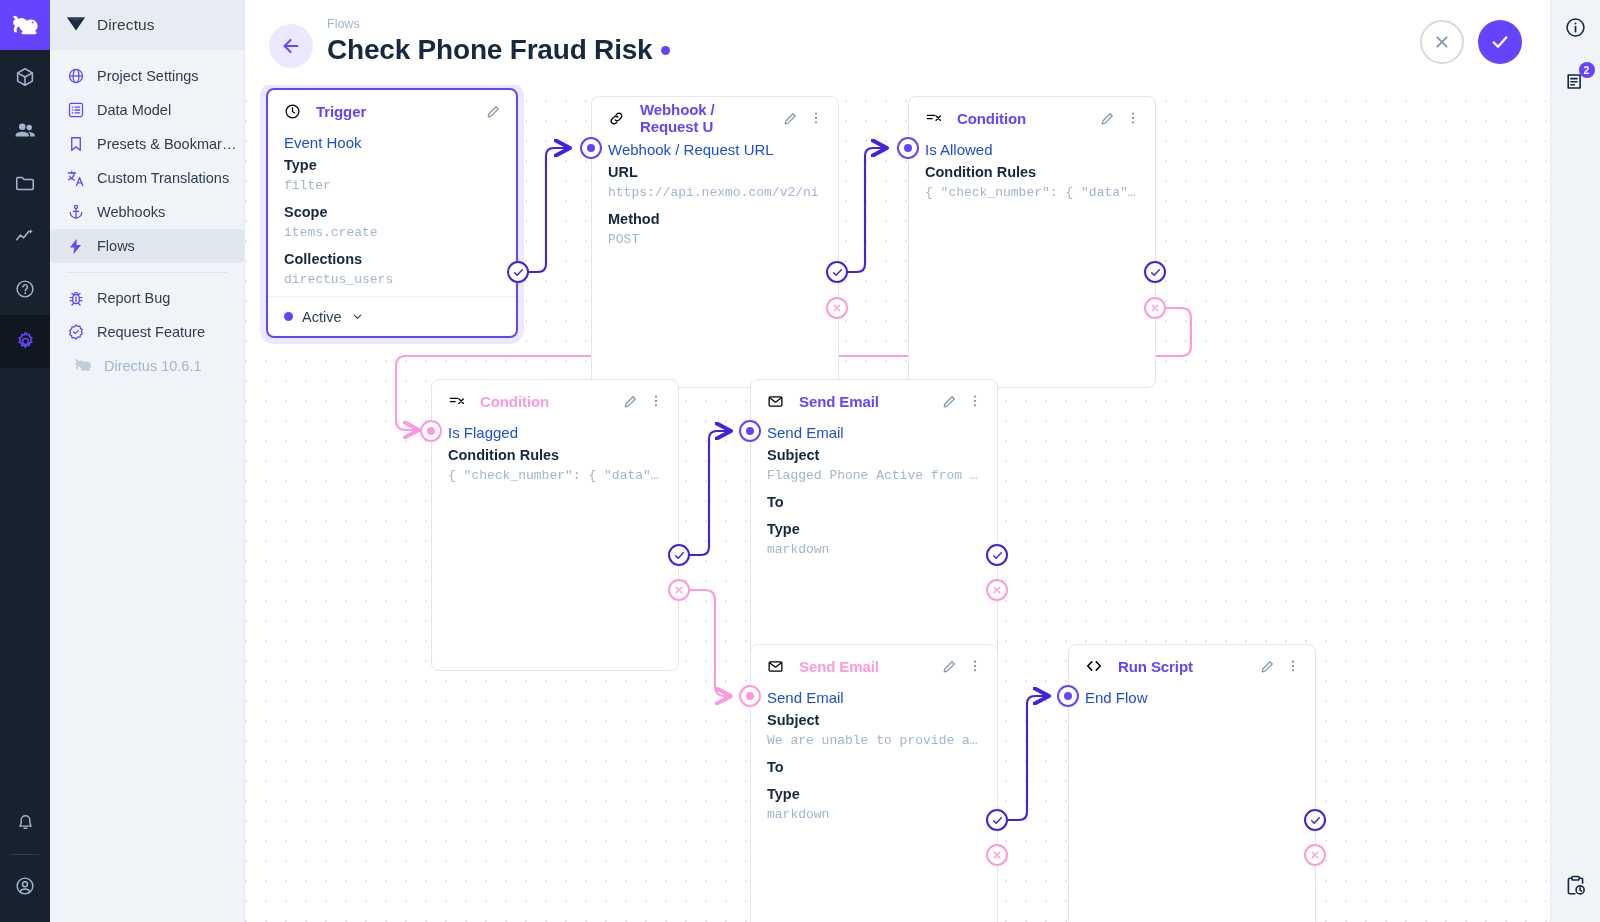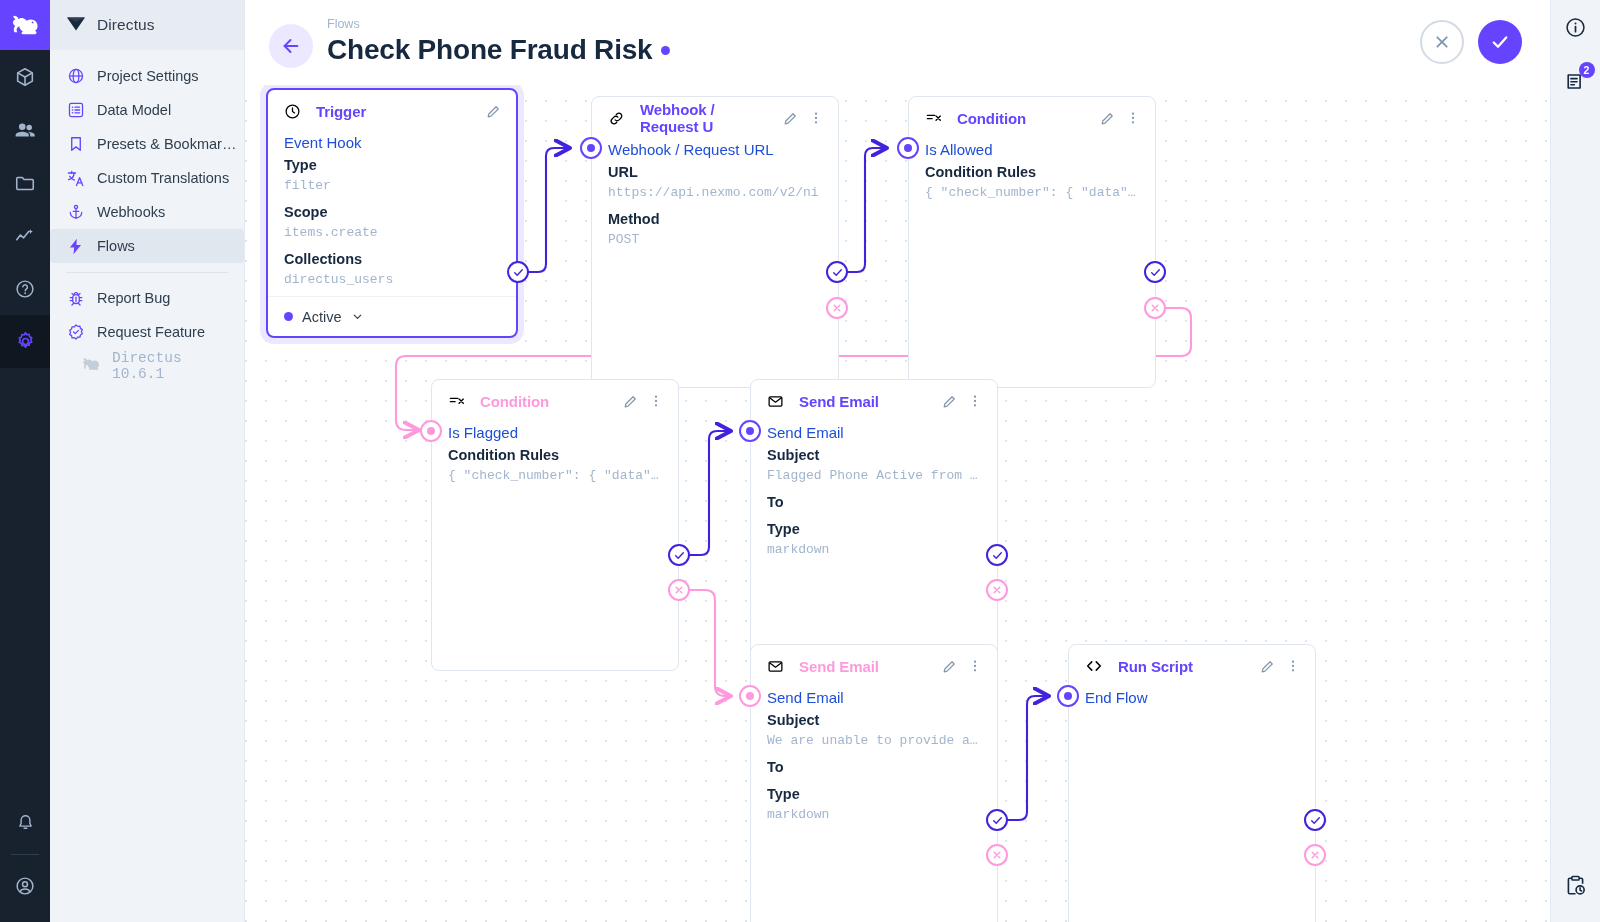--- a/index.html
+++ b/index.html
@@ -42,22 +42,22 @@
   .sb-header-title { font-size: 15.5px; color: #2f3d4d; letter-spacing: .1px; }
   .sb-list { padding-top: 9px; }
   .sb-item {
     height: 34px; display: flex; align-items: center; gap: 12px;
     padding: 0 16px; font-size: 14.5px; color: #2f3d4d; cursor: pointer;
     border-radius: 4px; margin: 0 0; white-space: nowrap;
   }
   .sb-item.sel { background: #e1e7ef; }
   .sb-item .sb-ico { width: 19px; height: 19px; display: flex; align-items: center; justify-content: center; color: #6644ff; flex: 0 0 19px; }
   .sb-div { height: 1px; background: #dde4ec; margin: 9px 16px 8px 16px; }
-  .sb-ver { display: flex; align-items: center; gap: 12px; padding: 0 32px; height: 34px;
-            font-size: 14.5px; color: #a2b5cd; font-family: Liberation Mono, monospace; }
+  .sb-ver { display: flex; align-items: center; gap: 12px; padding: 0 24px; height: 34px;
+            font-size: 14.5px; color: #a2b5cd; }
   .sb-ver .sb-ico { color: #c3cedb; }
 
   
   .main { position: relative; flex: 1 1 auto; height: 922px; background: #ffffff; overflow: hidden; }
   .topbar {
     position: absolute; top: 0; left: 0; right: 0; height: 85px;
     background: #ffffff; z-index: 40; display: flex; align-items: flex-start;
   }
   .back-btn {
     width: 44px; height: 44px; border-radius: 50%; background: #ece8ff;

